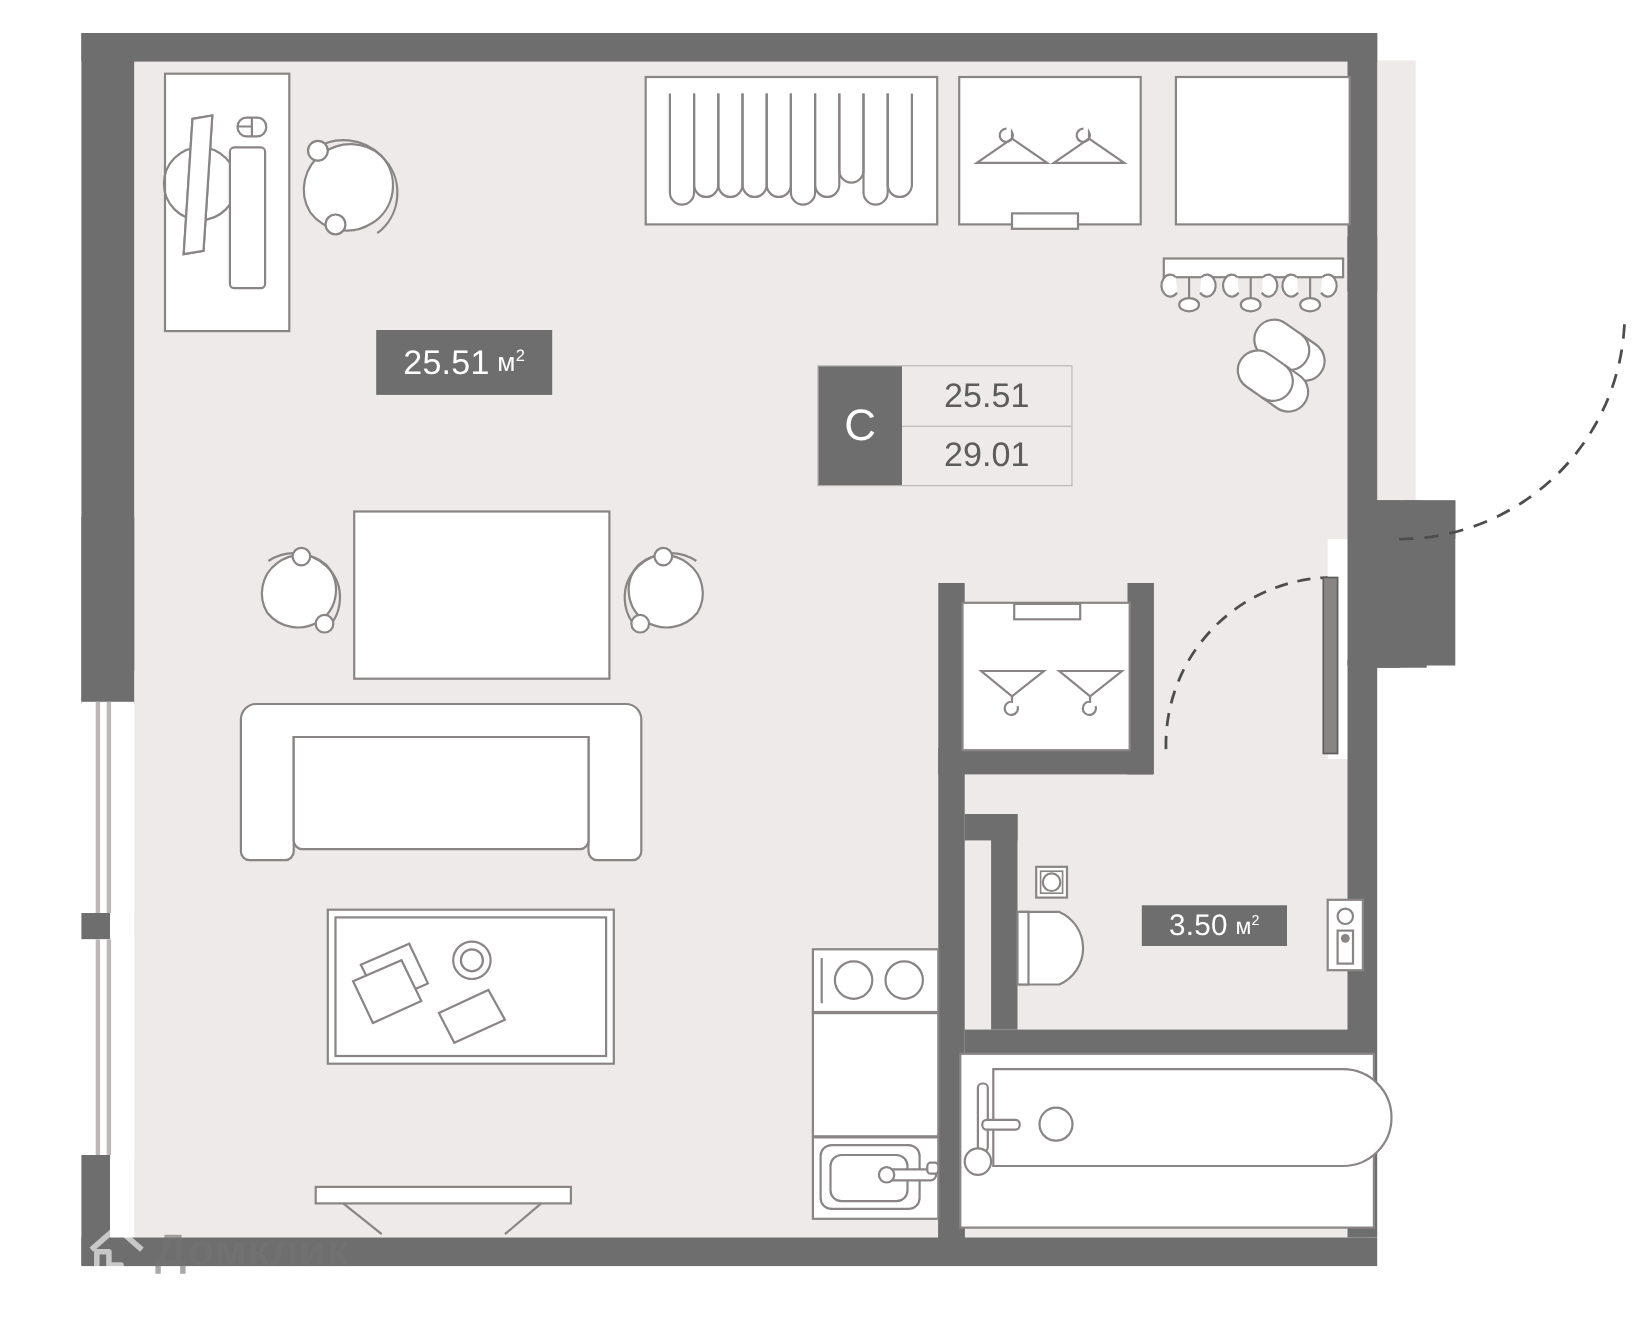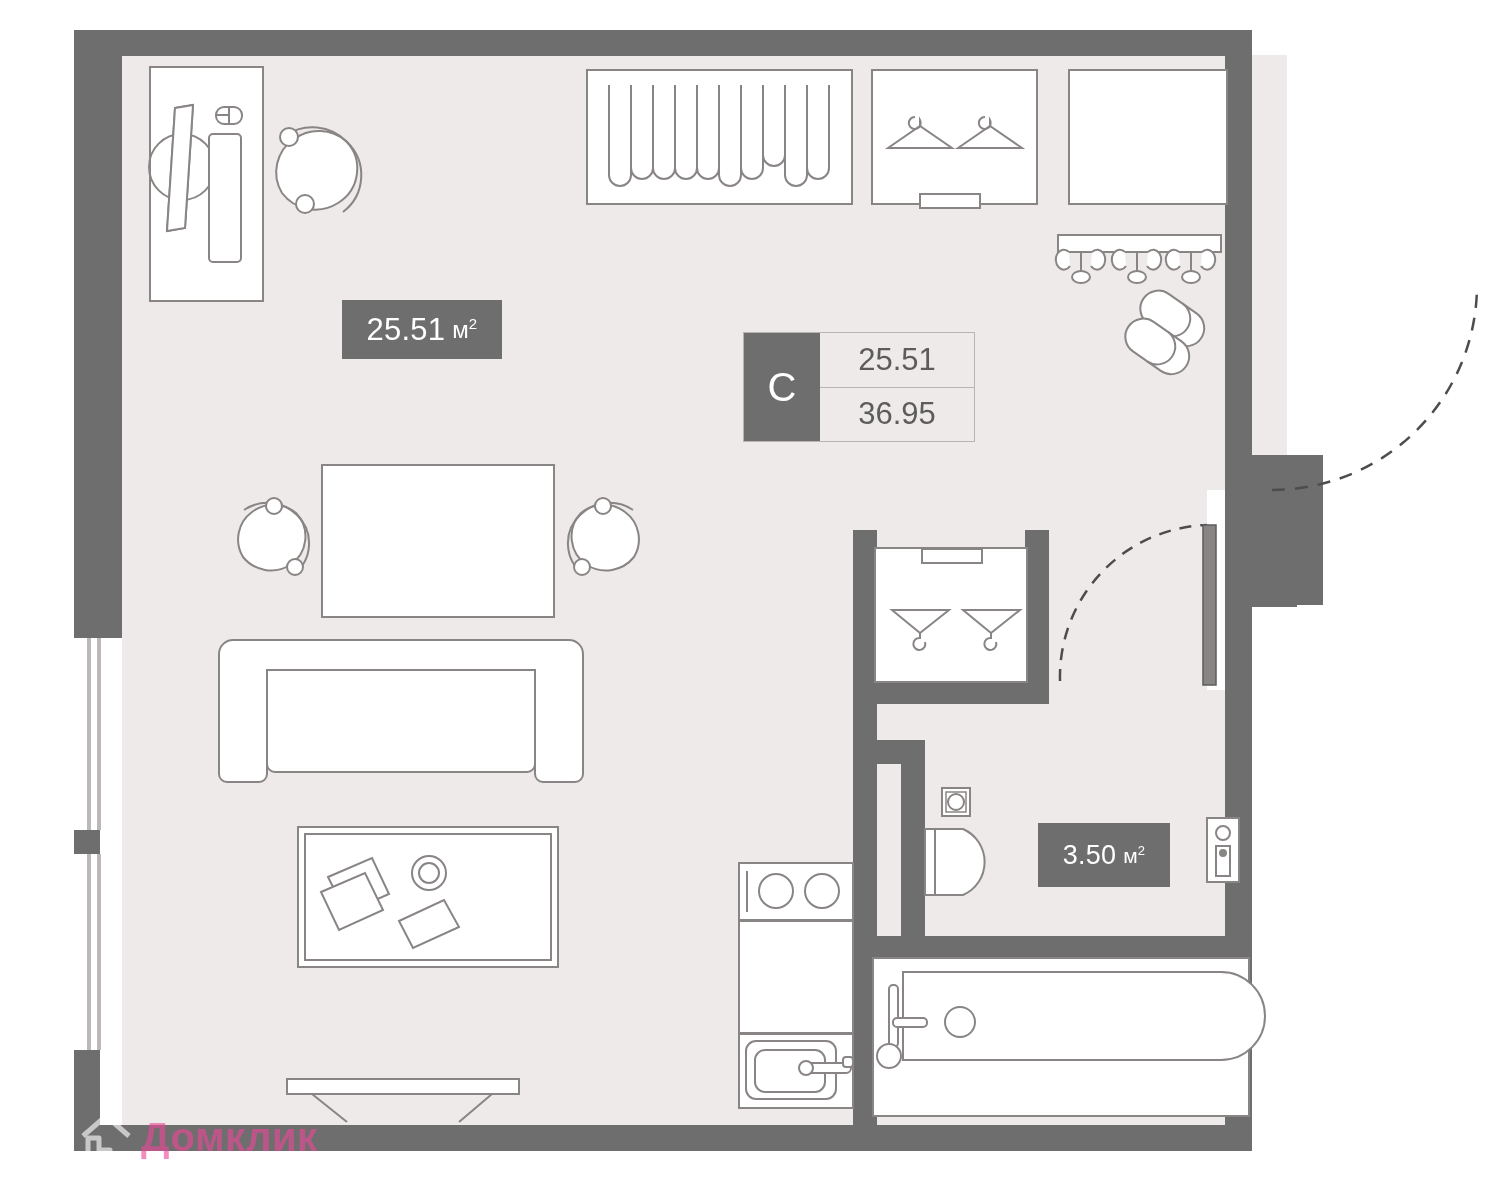--- a/index.html
+++ b/index.html
@@ -33,21 +33,21 @@
     font-family: "Liberation Sans", sans-serif;
     letter-spacing: .2px;
     box-sizing: border-box;
     white-space: nowrap;
   }
   .area-badge .num { font-size: 31px; }
   .area-badge .unit { font-size: 24px; margin-left: 7px; }
   .area-badge .unit sup { font-size: 15px; vertical-align: super; }
 
   #badge-main { left: 325px; top: 300px; width: 160px; height: 59px; }
-  #badge-bath { left: 1021px; top: 823px; width: 132px; height: 64px; }
+  #badge-bath { left: 1021px; top: 823px; width: 132px; height: 37px; }
   #badge-bath .num { font-size: 27px; }
   #badge-bath .unit { font-size: 21px; }
   #badge-bath .unit sup { font-size: 13px; }
 
   
   #type-badge {
     position: absolute;
     left: 726px; top: 332px;
     width: 232px; height: 110px;
     display: flex;
@@ -85,21 +85,21 @@
     position: absolute;
     left: 62px; top: 1110px;
     display: flex;
     align-items: center;
     opacity: .62;
     pointer-events: none;
   }
   #watermark .wm-text {
     font-size: 40px;
     font-weight: bold;
-    color: #ec4899;
+    color: #737373;
     margin-left: 8px;
     letter-spacing: .5px;
   }
 </style>
 </head>
 <body>
 
 <div id="plan-root">
 
   <svg class="plan" width="1500" height="1199" viewBox="0 0 1500 1199">
@@ -390,21 +390,21 @@
 
   <div class="area-badge" id="badge-bath">
     <span class="num">3.50</span>
     <span class="unit"><span>м</span><sup>2</sup></span>
   </div>
 
   <div id="type-badge">
     <div class="tb-letter">С</div>
     <div class="tb-values">
       <div class="tb-row first">25.51</div>
-      <div class="tb-row">36.95</div>
+      <div class="tb-row">29.01</div>
     </div>
   </div>
 
   <div id="watermark">
     <svg width="54" height="54" viewBox="0 0 54 54">
       <path d="M4,26 L27,6 L50,26" fill="none" stroke="#ffffff" stroke-width="5" stroke-linejoin="round"></path>
       <path d="M9,28 L9,50 L31,50 L31,40 L20,40 L20,28 Z" fill="none" stroke="#ffffff" stroke-width="5" stroke-linejoin="round"></path>
     </svg>
     <span class="wm-text">Домклик</span>
   </div>

